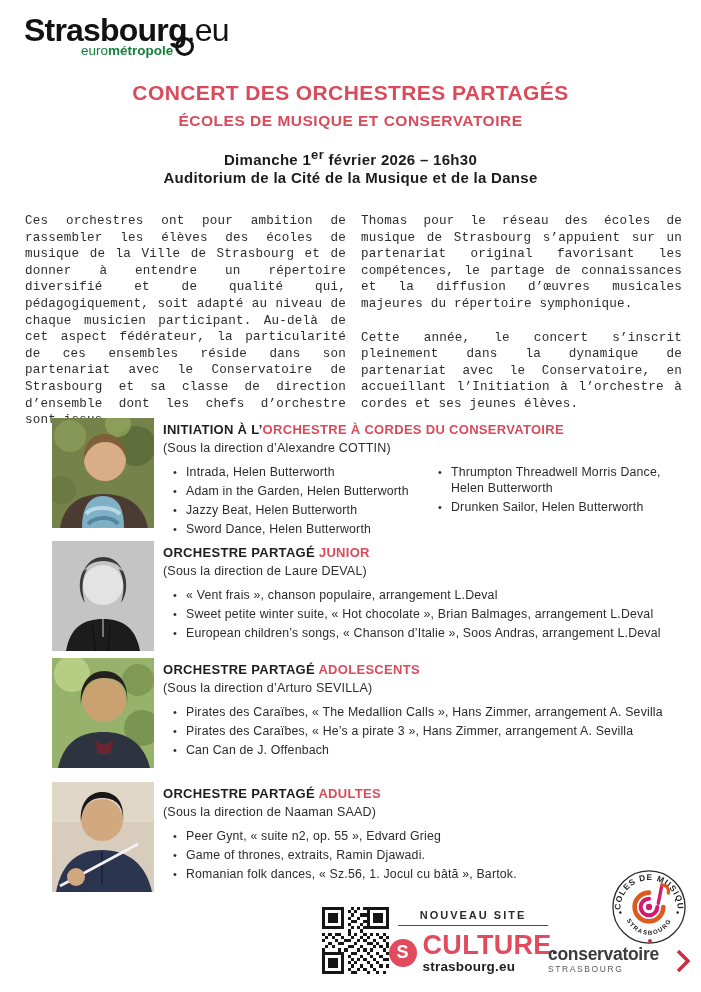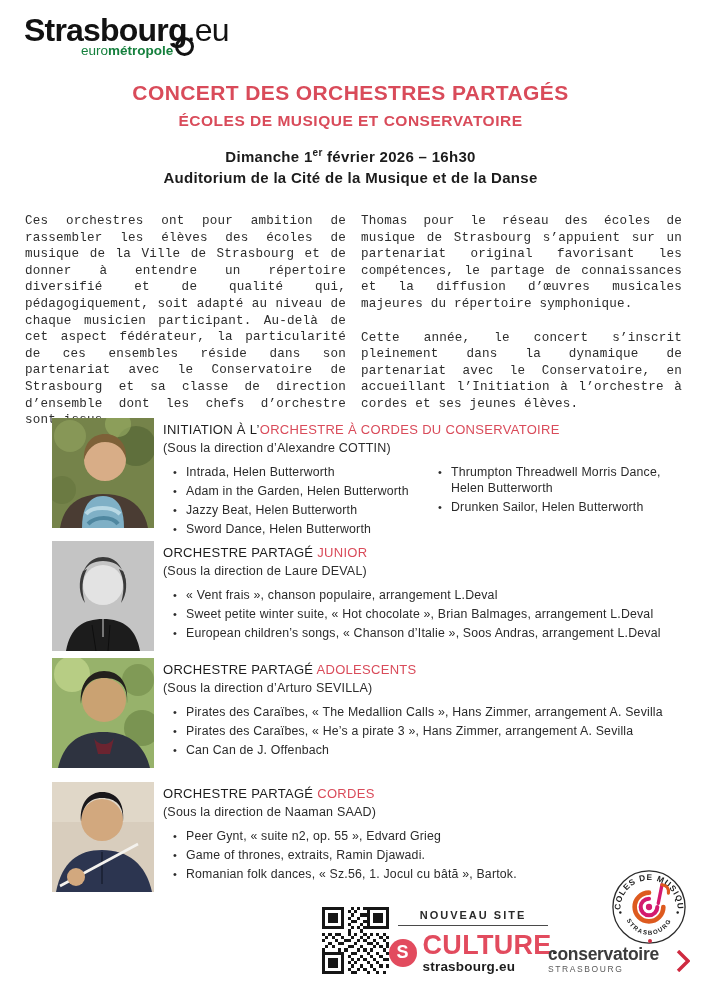--- a/index.html
+++ b/index.html
@@ -15,33 +15,33 @@
   .logo-main .light{font-weight:normal;}
   .logo-sub{margin-left:57px;margin-top:-2px;font-size:13.5px;color:#15803d;display:flex;align-items:center;}
   .logo-sub b{font-weight:bold;}
   .g-loop{display:inline-block;width:13px;height:13px;border:3px solid #121212;border-radius:50%;margin-left:2px;margin-top:-8px;}
   
   .center-line{position:absolute;left:0;width:701px;text-align:center;}
   .main-title{top:81px;font-size:21px;font-weight:bold;letter-spacing:0.4px;color:#d94b5a;}
   .sub-title{top:112px;font-size:15.5px;font-weight:bold;letter-spacing:0.5px;color:#d94b5a;}
   .date-line{top:147px;font-size:15px;font-weight:bold;color:#1c1c1c;letter-spacing:0.3px;}
   .venue-line{top:169px;font-size:15px;font-weight:bold;color:#1c1c1c;letter-spacing:0.3px;}
-  .date-line sup{font-size:10px;vertical-align:super;}
+  .date-line sup{font-size:13px;vertical-align:super;}
   
   .intro{position:absolute;top:213px;left:25px;width:657px;display:flex;gap:15px;font-family:Liberation Mono, monospace;}
   .intro .col{flex:1;text-align:justify;font-size:12.6px;line-height:16.6px;color:#2d2d2d;letter-spacing:0.2px;}
   .intro p{margin:0;}
   .intro .col-right p + p{margin-top:17px;}
   
   .section{position:absolute;left:0;width:701px;}
   .sec-1{top:418px;}.sec-2{top:541px;}.sec-3{top:658px;}.sec-4{top:782px;}
   .photo{position:absolute;left:52px;top:0;width:102px;height:110px;overflow:hidden;background:#ddd;}
   .photo svg{display:block;width:100%;height:100%;}
   .sec-content{position:absolute;left:163px;top:4px;width:528px;}
-  .sec-heading{font-size:13px;font-weight:normal;letter-spacing:0.3px;color:#1d1d1d;margin:0;}
+  .sec-heading{font-size:13px;font-weight:bold;letter-spacing:0.3px;color:#1d1d1d;margin:0;}
   .sec-heading .red{color:#d94b5a;}
   .sec-direction{font-size:12.5px;color:#2d2d2d;margin-top:4px;letter-spacing:0.2px;}
   .prog{list-style:none;margin:10px 0 0 10px;padding:0;}
   .prog li{position:relative;font-size:12.3px;line-height:15.5px;color:#2b2b2b;padding-left:13px;margin-bottom:3.5px;letter-spacing:0.2px;}
   .prog li::before{content:"•";position:absolute;left:0;top:0;color:#2b2b2b;font-size:11px;}
   .two-col{display:flex;}
   .two-col .prog.c1{width:255px;flex:none;}
   .two-col .prog.c2{flex:1;margin-left:10px;}
   
   .qr{position:absolute;left:322px;top:907px;width:67px;height:67px;}
@@ -182,21 +182,21 @@
         <rect x="0" y="0" width="102" height="40" fill="#e2d9cb" opacity="0.8"></rect>
         <path d="M4,110 C10,80 26,68 50,68 C76,68 94,82 100,110 Z" fill="#2c3550"></path>
         <path d="M50,70 L50,102" stroke="#1d2438" stroke-width="2"></path>
         <circle cx="50" cy="38" r="21" fill="#d2a87e"></circle>
         <path d="M29,40 C27,20 38,10 50,10 C64,10 73,20 71,40 C72,24 64,16 50,16 C36,16 30,26 29,40 Z" fill="#19171a"></path>
         <path d="M8,104 L86,62" stroke="#f4f2ee" stroke-width="2.6"></path>
         <circle cx="24" cy="95" r="9" fill="#d2a87e"></circle>
       </svg>
     </div>
     <div class="sec-content">
-      <h3 class="sec-heading"><span>ORCHESTRE PARTAGÉ </span><span class="red">CORDES</span></h3>
+      <h3 class="sec-heading"><span>ORCHESTRE PARTAGÉ </span><span class="red">ADULTES</span></h3>
       <div class="sec-direction">(Sous la direction de Naaman SAAD)</div>
       <ul class="prog">
         <li>Peer Gynt, « suite n2, op. 55 », Edvard Grieg</li>
         <li>Game of thrones, extraits, Ramin Djawadi.</li>
         <li>Romanian folk dances, « Sz.56, 1. Jocul cu bâtă », Bartok.</li>
       </ul>
     </div>
   </div>
 
   <div class="qr" aria-label="QR code vers le site culture.strasbourg.eu">

